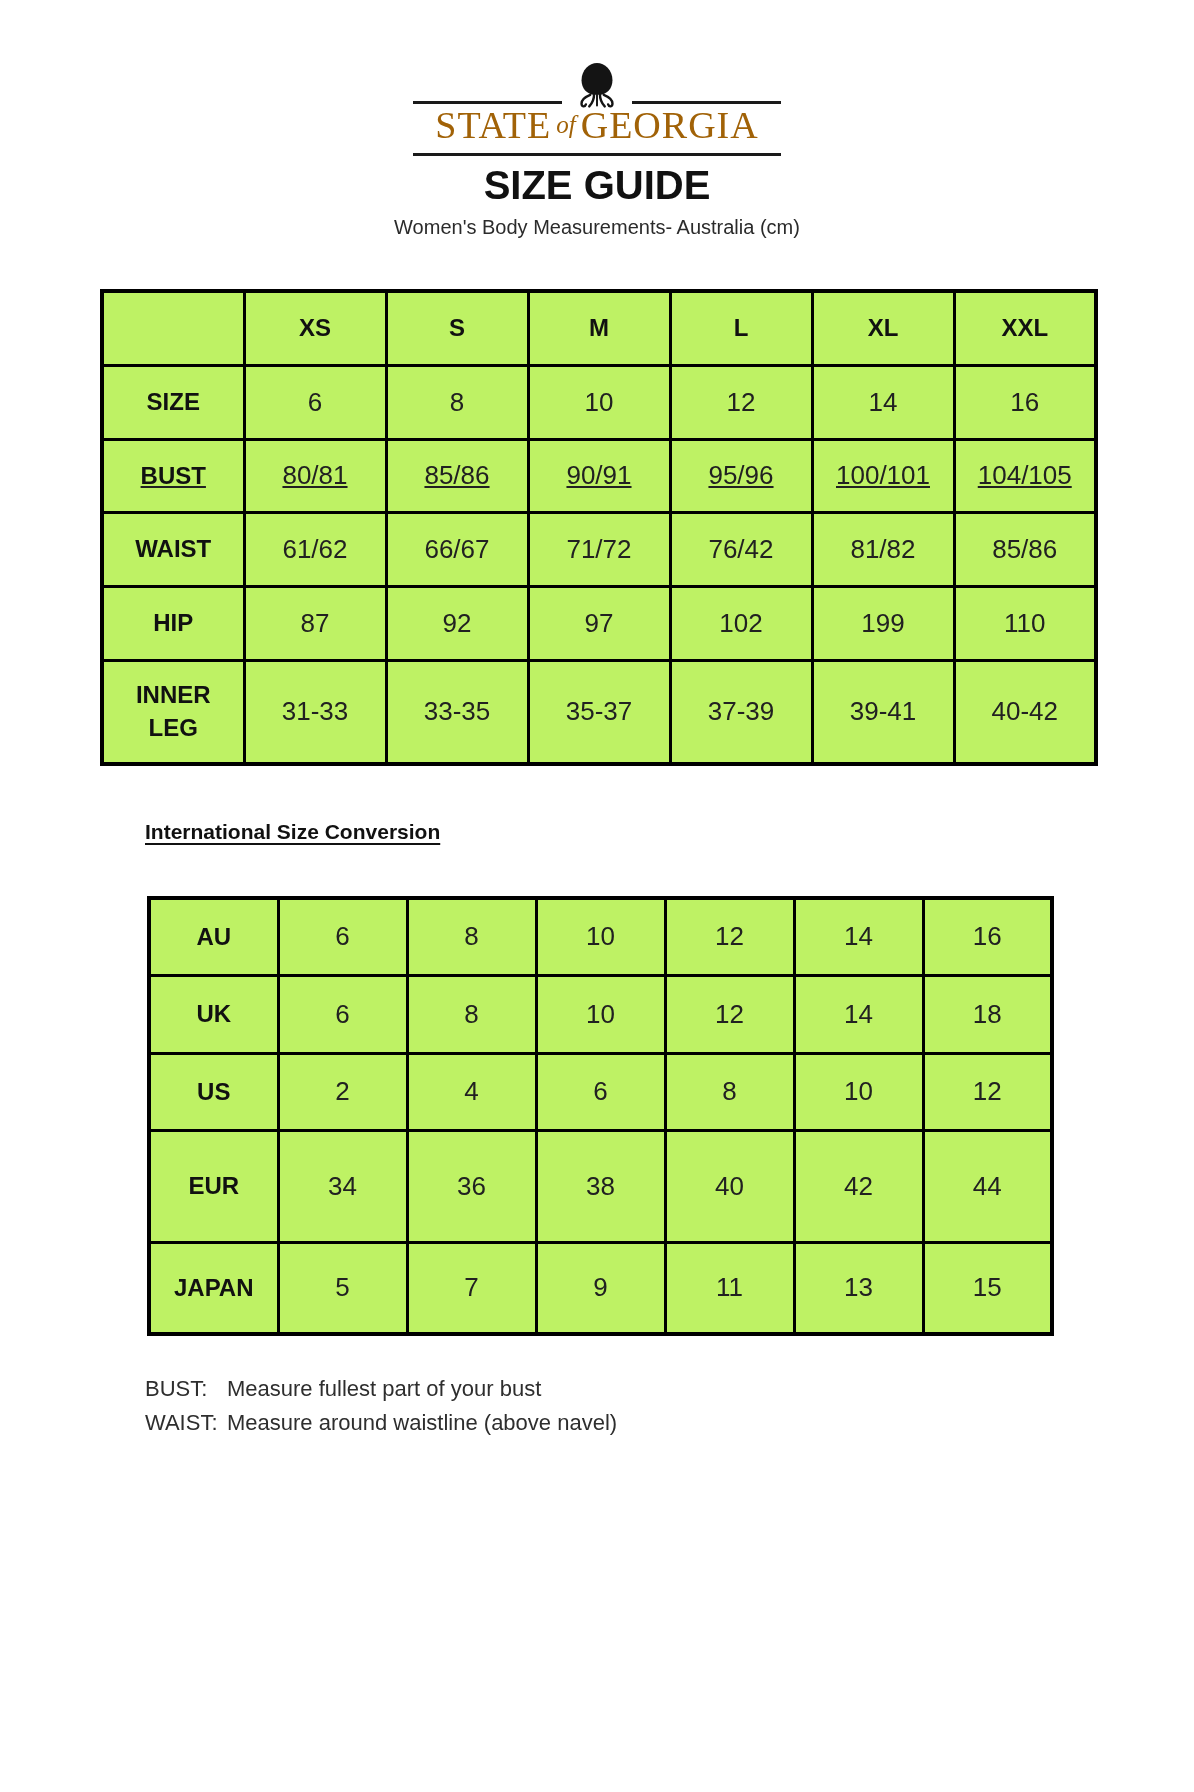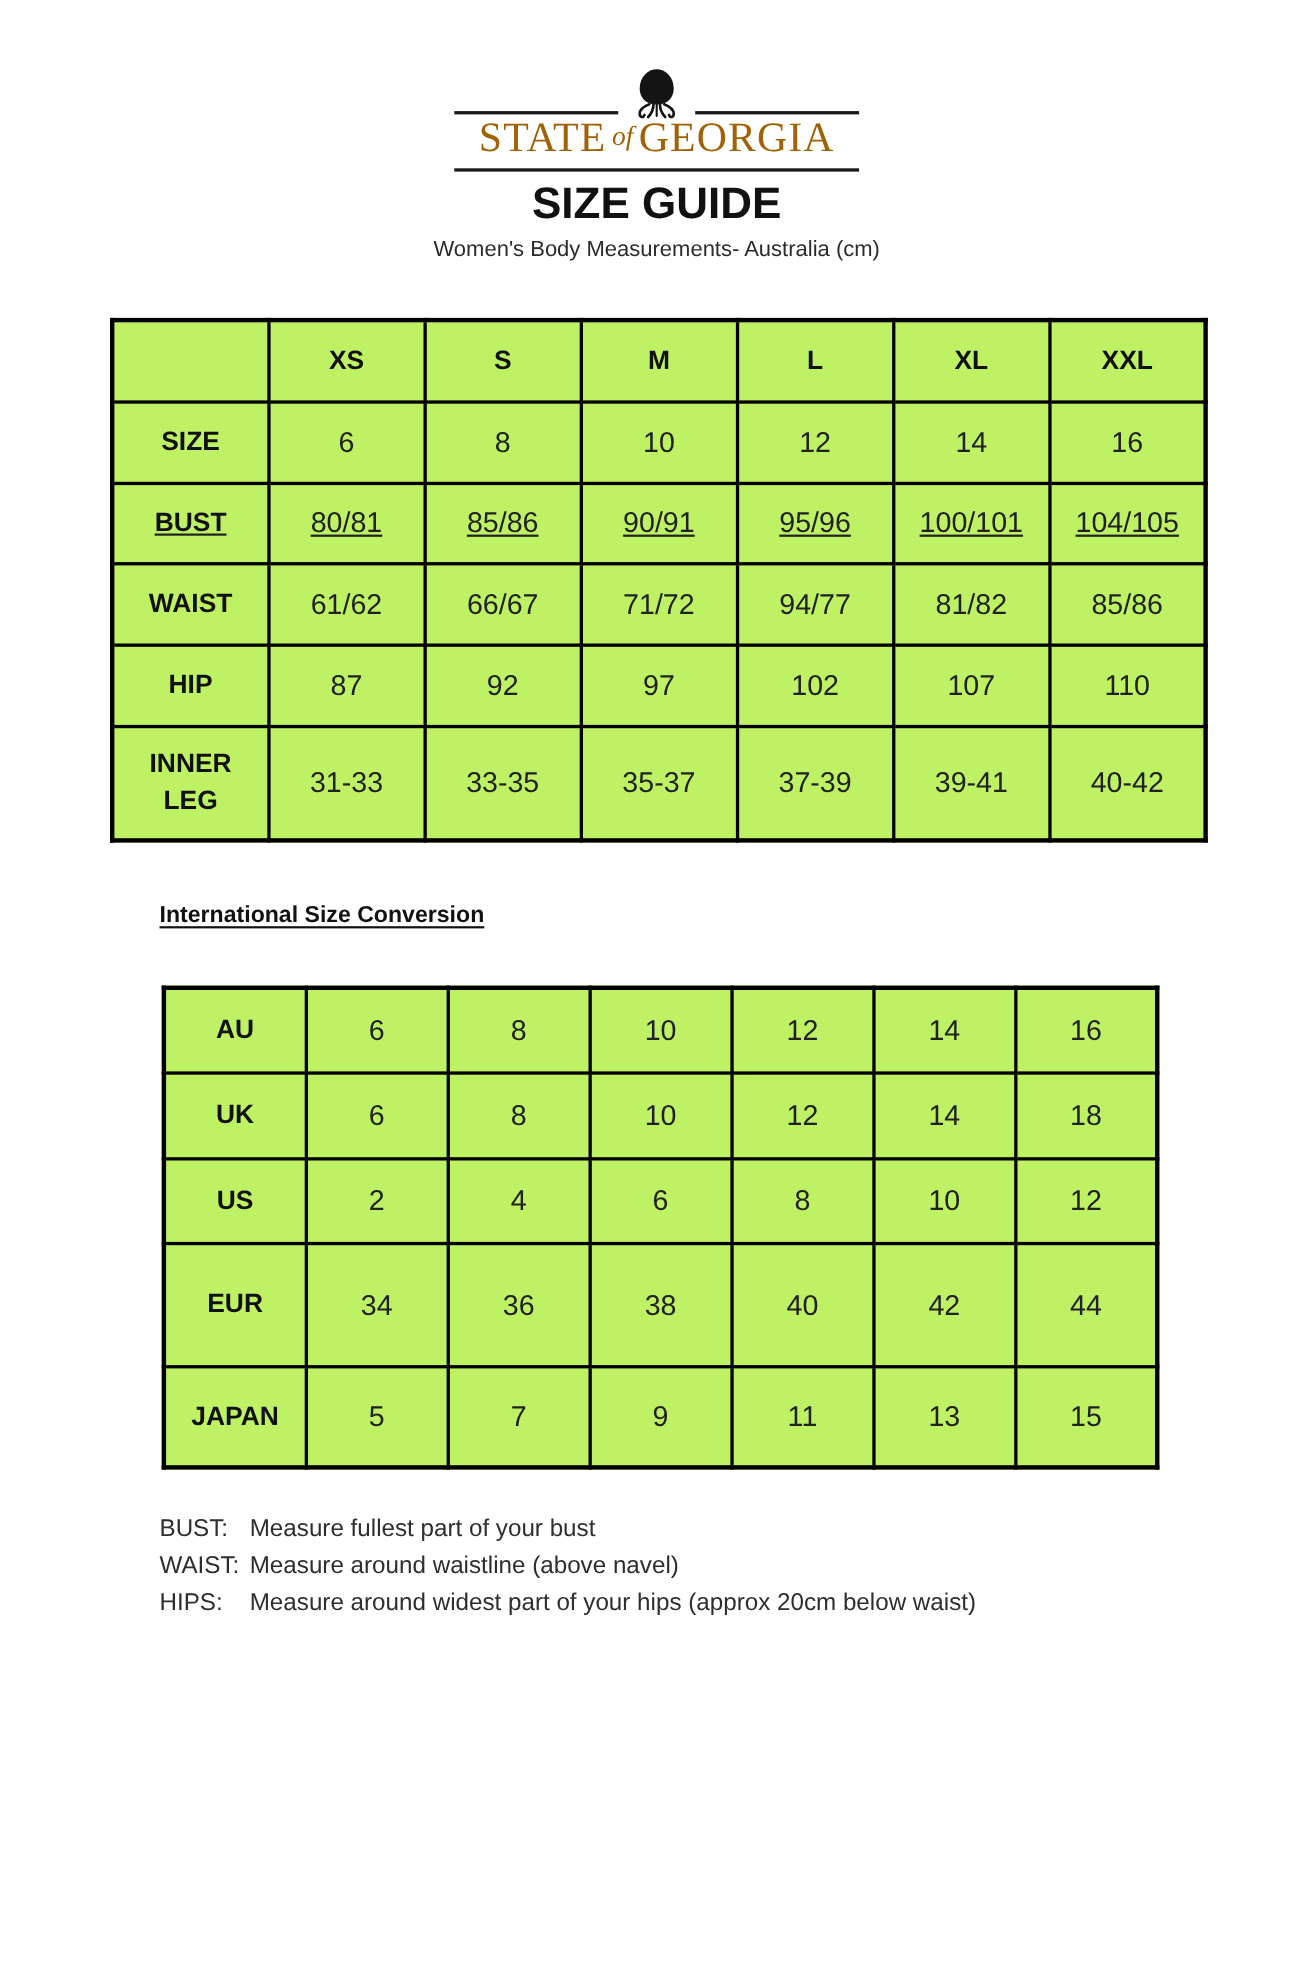--- a/index.html
+++ b/index.html
@@ -143,31 +143,31 @@
         <td>90/91</td>
         <td>95/96</td>
         <td>100/101</td>
         <td>104/105</td>
       </tr>
       <tr class="row-c">
         <th>WAIST</th>
         <td>61/62</td>
         <td>66/67</td>
         <td>71/72</td>
-        <td>94/77</td>
+        <td>76/42</td>
         <td>81/82</td>
         <td>85/86</td>
       </tr>
       <tr class="row-d">
         <th>HIP</th>
         <td>87</td>
         <td>92</td>
         <td>97</td>
         <td>102</td>
-        <td>107</td>
+        <td>199</td>
         <td>110</td>
       </tr>
       <tr class="row-e">
         <th class="lbl-tight">INNER LEG</th>
         <td>31-33</td>
         <td>33-35</td>
         <td>35-37</td>
         <td>37-39</td>
         <td>39-41</td>
         <td>40-42</td>
@@ -238,19 +238,15 @@
 
   <div class="notes">
     <div class="note-row">
       <span class="note-label">BUST:</span>
       <span class="note-text">Measure fullest part of your bust</span>
     </div>
     <div class="note-row">
       <span class="note-label">WAIST:</span>
       <span class="note-text">Measure around waistline (above navel)</span>
     </div>
-    <div class="note-row">
-      <span class="note-label">HIPS:</span>
-      <span class="note-text">Measure around widest part of your hips (approx 20cm below waist)</span>
-    </div>
   </div>
 
 </div>
 
 </body></html>

